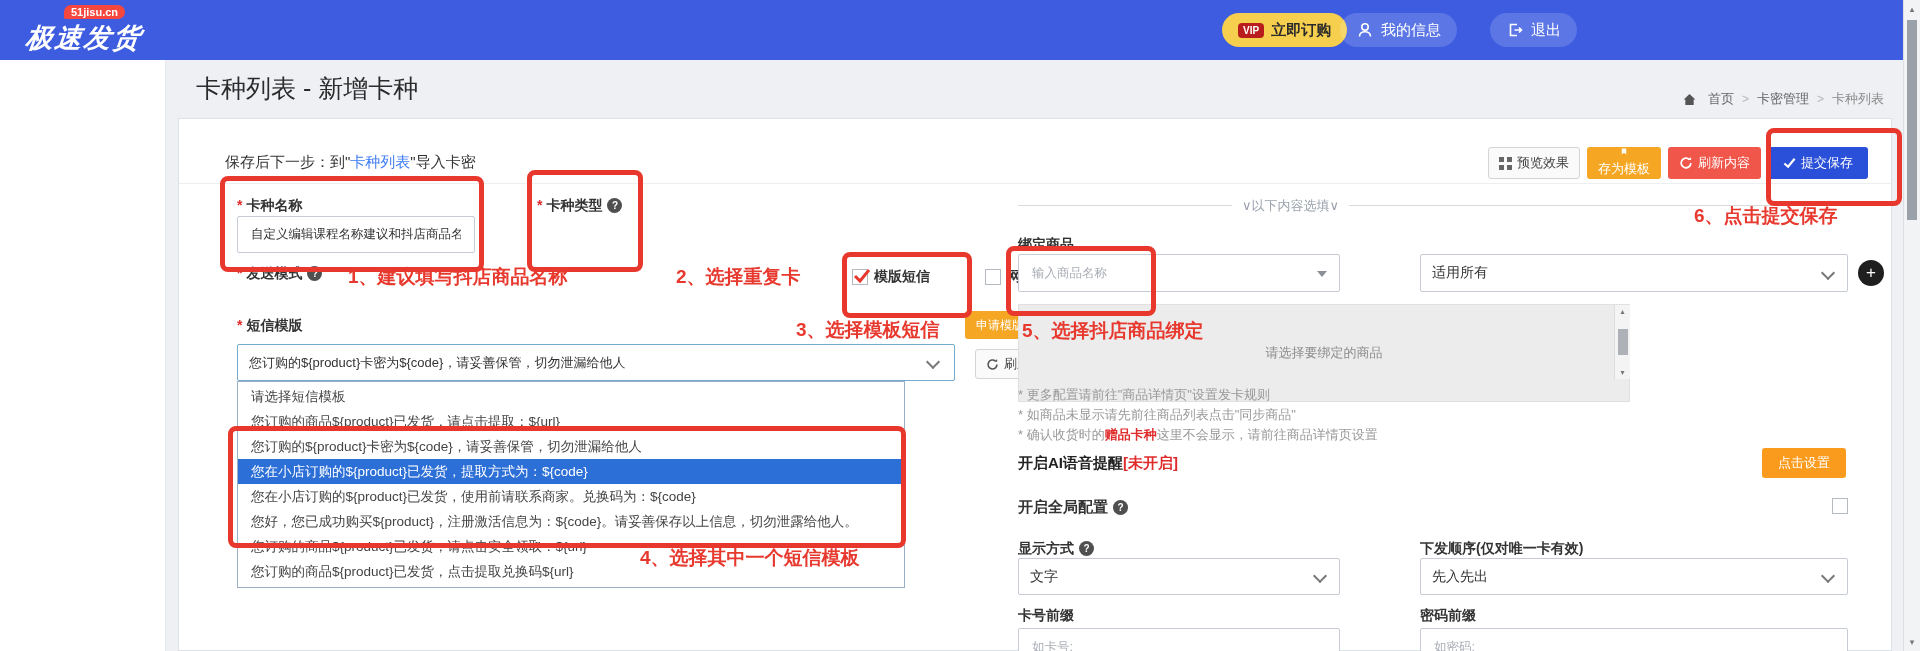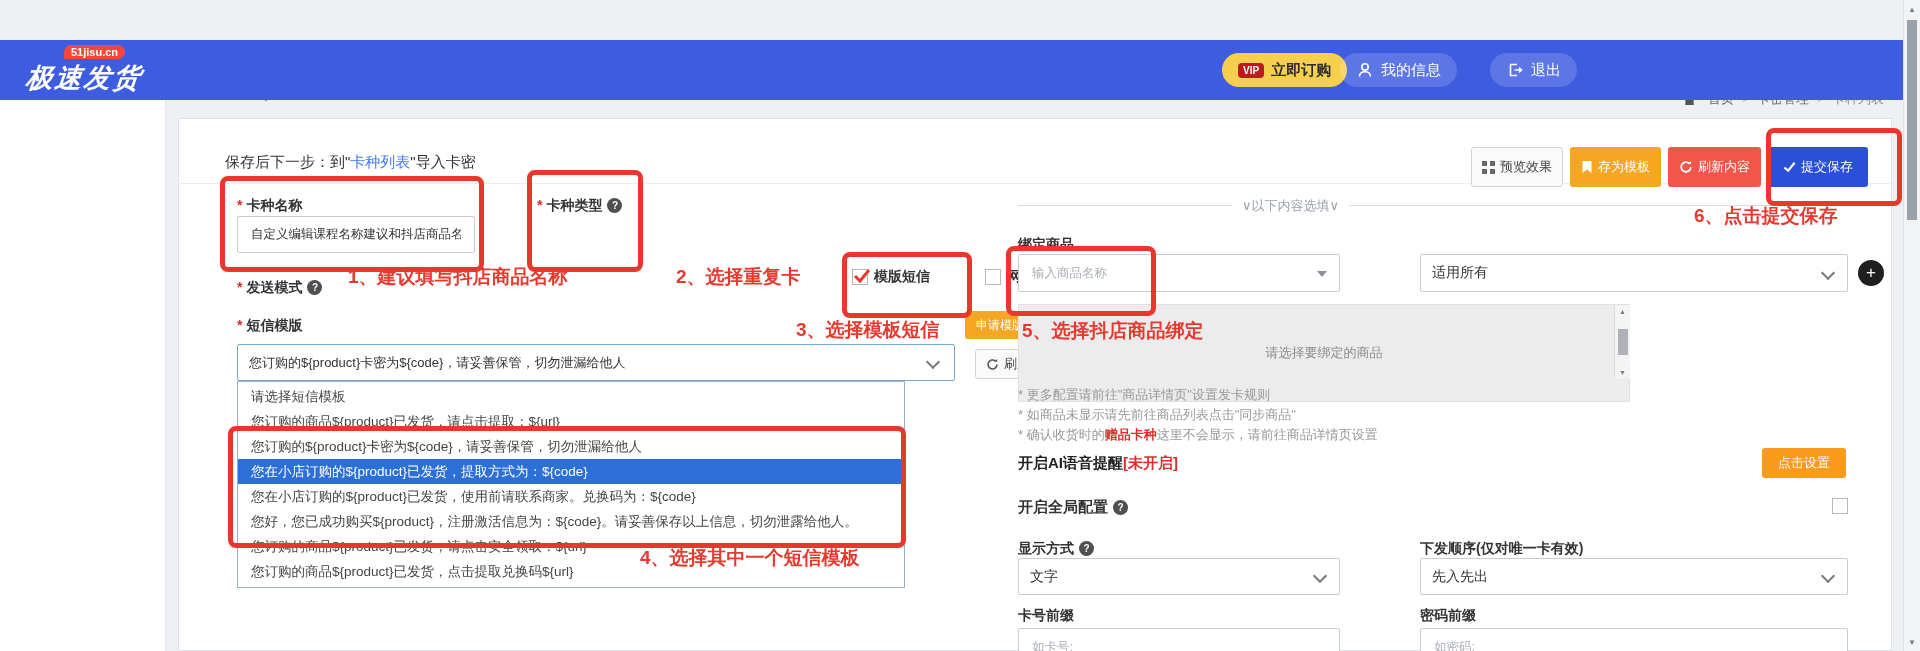--- a/index.html
+++ b/index.html
@@ -1,20 +1,20 @@
 <!DOCTYPE html>
 <html><head>
 <meta charset="utf-8">
 <style>
   html,body{margin:0;padding:0;}
   body{font-family:"Liberation Sans","DejaVu Sans",sans-serif;background:#eef0f4;}
   #stage{position:relative;width:1920px;height:651px;overflow:hidden;background:#eef0f4;}
 
   
-  .top-header{position:absolute;left:0;top:0;width:1920px;height:60px;background:#3d5ce0;z-index:5;margin-top:40px;}
+  .top-header{position:absolute;left:0;top:0;width:1920px;height:60px;background:#3d5ce0;z-index:5;}
   .logo-badge{position:absolute;left:64px;top:5px;background:#f5473d;color:#fff;font-size:11px;font-weight:bold;
     padding:1px 7px;border-radius:8px 8px 8px 2px;}
   .logo-text{position:absolute;left:26px;top:20px;color:#fff;font-size:27px;font-weight:900;font-style:italic;
     letter-spacing:2px;transform:skewX(-6deg);}
   .pill{position:absolute;top:13px;height:34px;border-radius:17px;display:flex;align-items:center;gap:7px;
     padding:0 16px;box-sizing:border-box;color:#fff;font-size:15px;cursor:pointer;}
   .pill.light{background:rgba(255,255,255,0.16);}
   .pill.vip{background:#f6cf4e;color:#2b2b2b;font-weight:bold;}
   .vip-badge{background:#b91c1c;color:#fff;font-size:10px;font-weight:bold;border-radius:4px;padding:2px 5px;}
 
@@ -30,24 +30,24 @@
   .breadcrumb{position:absolute;right:36px;top:90px;display:flex;align-items:center;gap:8px;font-size:13px;color:#666;}
   .crumb-sep{color:#b5b5b5;font-size:12px;}
 
   
   .card{position:absolute;left:178px;top:118px;width:1714px;height:533px;background:#fff;border:1px solid #dde1e8;box-sizing:border-box;}
   .card-divider{position:absolute;left:179px;top:183px;width:1712px;height:1px;background:#eceef2;}
   .hint{position:absolute;left:225px;top:153px;font-size:15px;color:#333;}
   .hint a{color:#3d7bf5;text-decoration:none;}
 
   .toolbar{position:absolute;top:147px;right:52px;display:flex;gap:7px;z-index:6;}
-  .btn{height:40px;display:flex;align-items:center;justify-content:center;gap:5px;border-radius:3px;
+  .btn{height:32px;display:flex;align-items:center;justify-content:center;gap:5px;border-radius:3px;
     font-size:13px;padding:0 10px;box-sizing:border-box;cursor:pointer;border:1px solid transparent;white-space:nowrap;}
   .btn.ghost{background:#fafafa;border-color:#d4d4d4;color:#444;}
-  .btn.orange{background:#f5a623;color:#fff;}
+  .btn.orange{background:#f5a623;color:#fff;flex-direction:column;}
   .btn.red{background:#f0564a;color:#fff;}
   .btn.blue{background:#2a4fd8;color:#fff;}
   .grid-icon{display:inline-block;width:13px;height:13px;
     background:linear-gradient(#666,#666) 0 0/5px 5px no-repeat,linear-gradient(#666,#666) 8px 0/5px 5px no-repeat,
     linear-gradient(#666,#666) 0 8px/5px 5px no-repeat,linear-gradient(#666,#666) 8px 8px/5px 5px no-repeat;}
 
   
   .lbl{position:absolute;font-size:14px;font-weight:bold;color:#333;white-space:nowrap;}
   .star{color:#e02b2b;margin-right:4px;}
   .help{display:inline-block;width:15px;height:15px;border-radius:50%;background:#4f4f4f;color:#fff;
@@ -249,21 +249,21 @@
     <span class="star">*</span><span>卡种名称</span>
   </div>
   <div class="field" style="left:237px;top:216px;width:238px;height:37px;">
     <input type="text" value="自定义编辑课程名称建议和抖店商品名称一样" style="">
   </div>
 
   <div class="lbl" style="left:537px;top:197px;">
     <span class="star">*</span><span>卡种类型</span><span class="help">?</span>
   </div>
 
-  <div class="lbl" style="left:237px;top:279px;">
+  <div class="lbl" style="left:237px;top:265px;">
     <span class="star">*</span><span>发送模式</span><span class="help">?</span>
   </div>
 
   <div class="cbx" style="left:852px;top:268px;">
     <span class="box">
       <svg width="20" height="20" viewBox="0 0 20 20">
           <path d="M3 10l5 5 9-11" fill="none" stroke="#e8382d" stroke-width="3"></path>
         </svg>
     </span>
     <span>模版短信</span>

